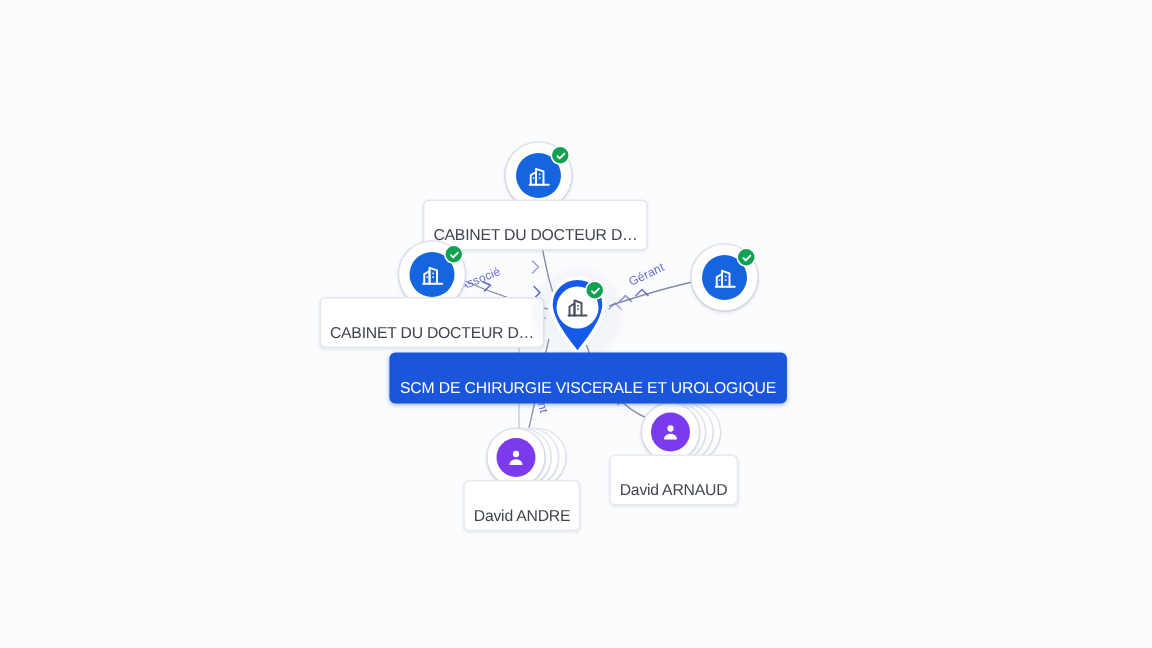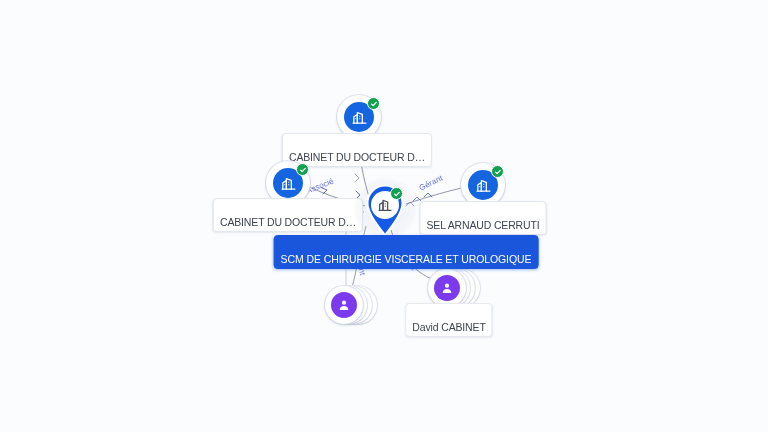--- a/index.html
+++ b/index.html
@@ -300,48 +300,48 @@
         <rect x="11.6" y="13" width="1.5" height="1.5" fill="#ffffff"></rect>
         <rect x="6" y="13" width="1.4" height="1.4" fill="#ffffff"></rect>
       </svg>
     </div>
     <div class="check-badge">
       <svg width="8" height="8" viewBox="0 0 12 12" fill="none">
         <path d="M2.5 6.2 L4.7 8.4 L9.4 3.6" stroke="#ffffff" stroke-width="1.9" stroke-linecap="round" stroke-linejoin="round"></path>
       </svg>
     </div>
   </div>
-  <div class="node-label" style="left:483px; top:201px;">SEL ARNAUD CERRUTI</div>
 
   <div class="node person-node" style="left:348px; top:305px;">
     <div class="person-stack s3"></div>
     <div class="person-stack s2"></div>
     <div class="person-stack s1"></div>
     <div class="person-disc"></div>
     <div class="person-avatar">
       <svg width="14" height="14" viewBox="0 0 24 24" fill="#ffffff">
         <circle cx="12" cy="8" r="3.6"></circle>
         <path d="M4.6 20.5c0-4.1 3.3-6.6 7.4-6.6s7.4 2.5 7.4 6.6z"></path>
       </svg>
     </div>
   </div>
+  <div class="node-label person-label" style="left:348px; top:320px;">David ANDRE</div>
 
   <div class="node person-node" style="left:451px; top:288px;">
     <div class="person-stack s3"></div>
     <div class="person-stack s2"></div>
     <div class="person-stack s1"></div>
     <div class="person-disc"></div>
     <div class="person-avatar">
       <svg width="14" height="14" viewBox="0 0 24 24" fill="#ffffff">
         <circle cx="12" cy="8" r="3.6"></circle>
         <path d="M4.6 20.5c0-4.1 3.3-6.6 7.4-6.6s7.4 2.5 7.4 6.6z"></path>
       </svg>
     </div>
   </div>
-  <div class="node-label person-label" style="left:449px; top:303px;">David CABINET</div>
+  <div class="node-label person-label" style="left:449px; top:303px;">David ARNAUD</div>
 
   <div class="node pin-node" style="left:385px; top:211px; z-index:20;">
     <div class="pin-halo"></div>
     <svg class="pin-shape" viewBox="0 0 46 56" fill="none">
       <path d="M23 2.5c-9.7 0-17.6 7.8-17.6 17.5 0 12.2 14.3 27.5 16.3 30.6a1.6 1.6 0 0 0 2.6 0c2-3.1 16.3-18.4 16.3-30.6C40.6 10.3 32.7 2.5 23 2.5z" fill="#1459e8" stroke="#ffffff" stroke-width="2.2"></path>
     </svg>
     <div class="pin-inner-ring">
       <svg width="16" height="16" viewBox="0 0 24 24" fill="none">
         <path d="M3 20h18" stroke="#4a5060" stroke-width="1.9" stroke-linecap="round"></path>
         <path d="M4 20V11l5-3v12" stroke="#4a5060" stroke-width="1.9" stroke-linejoin="round" stroke-linecap="round"></path>
@@ -350,15 +350,15 @@
         <rect x="11.6" y="13" width="1.6" height="1.6" fill="#4a5060"></rect>
       </svg>
     </div>
     <div class="check-badge">
       <svg width="8" height="8" viewBox="0 0 12 12" fill="none">
         <path d="M2.5 6.2 L4.7 8.4 L9.4 3.6" stroke="#ffffff" stroke-width="1.9" stroke-linecap="round" stroke-linejoin="round"></path>
       </svg>
     </div>
   </div>
 
-  <div class="node-label selected" style="left:406px; top:235px;">SCM DE CHIRURGIE VISCERALE ET UROLOGIQUE</div>
+  <div class="node-label selected" style="left:392px; top:235px;">SCM DE CHIRURGIE VISCERALE ET UROLOGIQUE</div>
 
 </div>
 
 </body></html>

